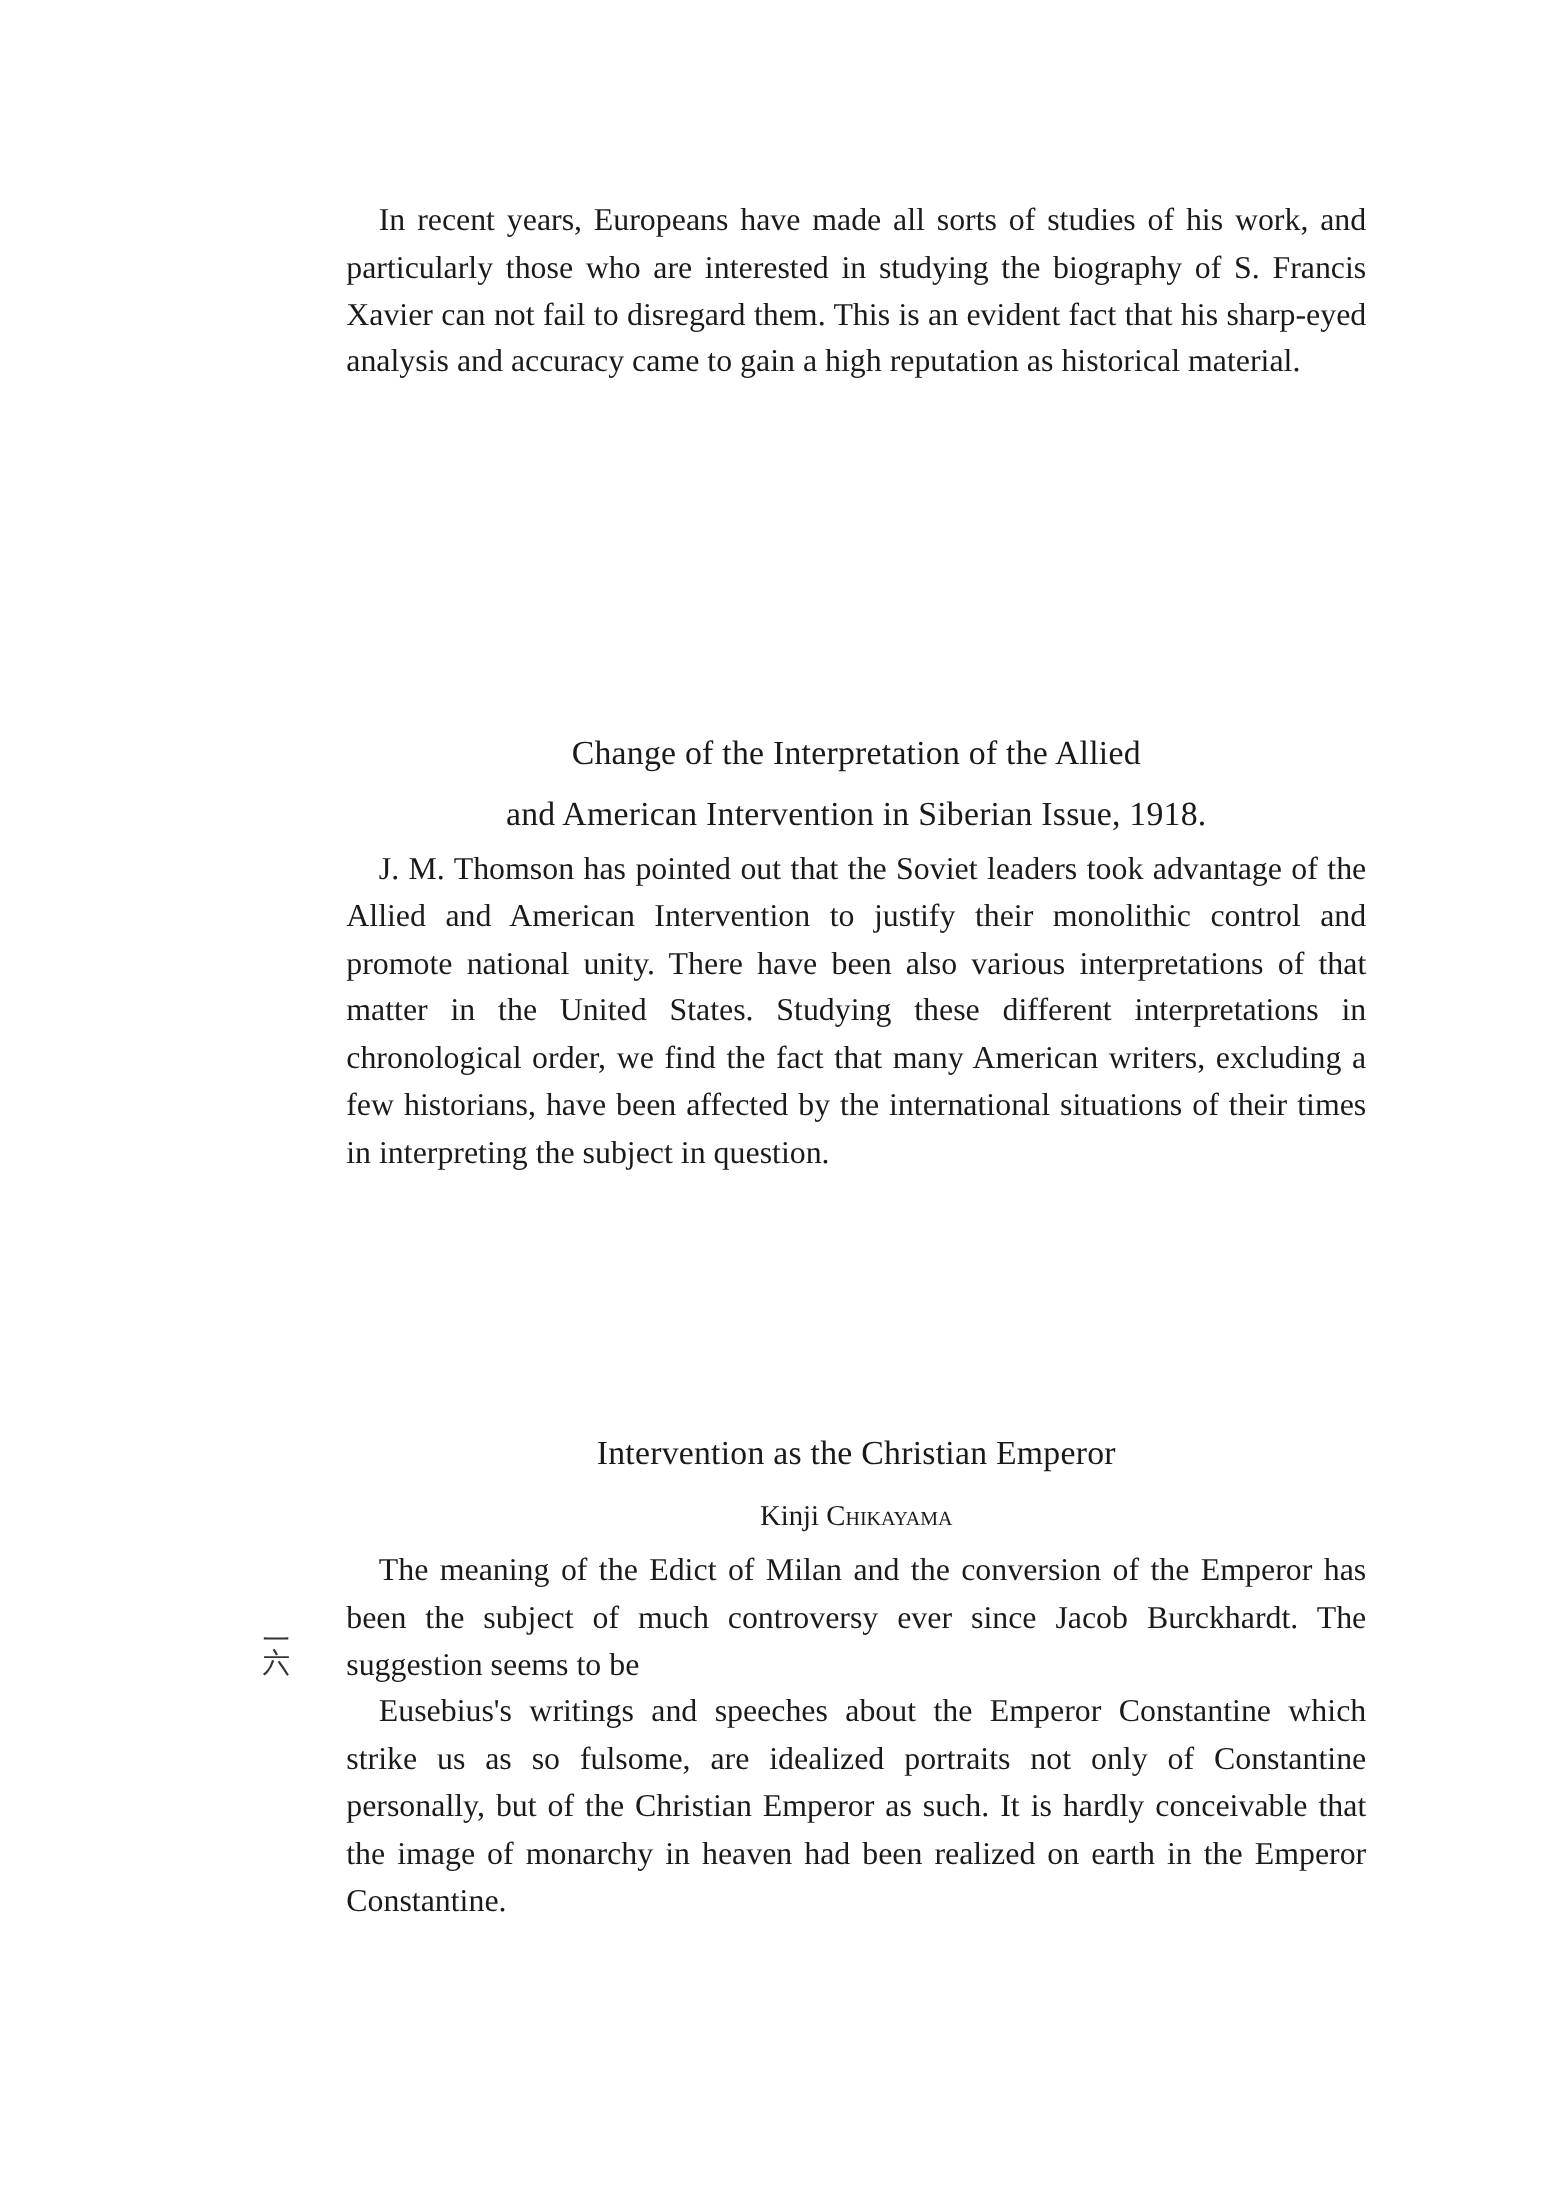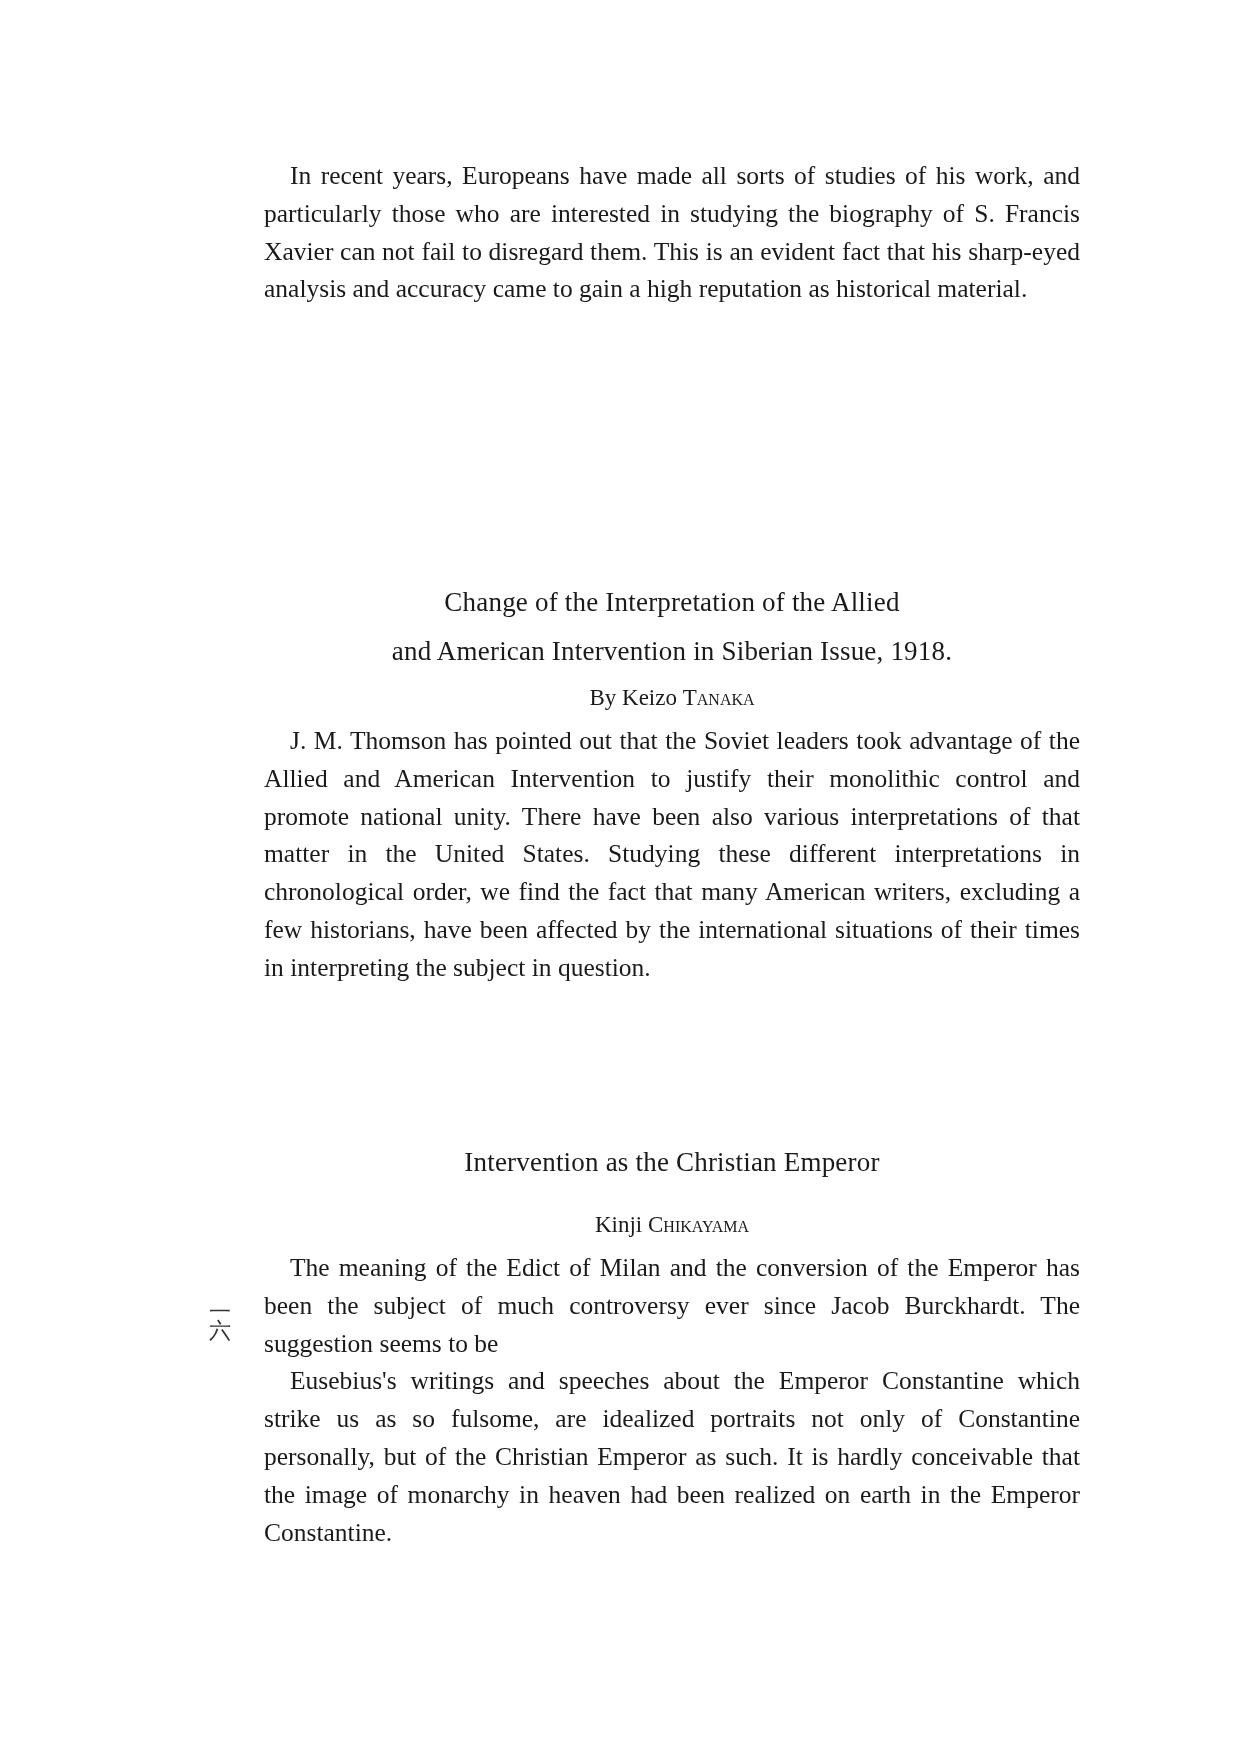--- a/index.html
+++ b/index.html
@@ -1,46 +1,42 @@
 <!DOCTYPE html>
 <html><head>
 <meta charset="utf-8">
 <style>
   html, body { margin: 0; padding: 0; background: #ffffff; }
   body { width: 1240px; height: 1755px; position: relative; overflow: hidden;
          font-family: "Liberation Serif", "DejaVu Serif", serif; color: #1a1a1a; }
-  .col { position: absolute; left: 264px; width: 816px; font-family: Liberation Serif, serif; }
+  .col { position: absolute; left: 277px; width: 816px; font-family: Liberation Serif, serif; }
   p { margin: 0; font-size: 25.5px; line-height: 37.8px; text-align: justify; text-align-last: left; }
   p.indent { text-indent: 26px; }
   .h1 { text-align: center; font-size: 27px; line-height: 49px; margin: 0; font-weight: normal; letter-spacing: 0.2px; }
   .byline { text-align: center; font-size: 23px; line-height: 32px; margin: 0; }
   .sc { font-variant: small-caps; }
   .pagenum { position: absolute; left: 208px; top: 1300px; font-size: 22px; line-height: 24px;
              font-family: "DejaVu Sans", sans-serif; color: #333; writing-mode: vertical-rl; }
 </style>
 </head>
 <body>
 
 <div class="col" style="top:157px;">
   <p class="indent">In recent years, Europeans have made all sorts of studies of his work, and particularly those who are interested in studying the biography of S. Francis Xavier can not fail to disregard them. This is an evident fact that his sharp-eyed analysis and accuracy came to gain a high reputation as historical material.</p>
 </div>
 
 <div class="col" style="top:578px;">
   <h2 class="h1">Change of the Interpretation of the Allied</h2>
   <h2 class="h1">and American Intervention in Siberian Issue, 1918.</h2>
-  <div class="byline" style="margin-top:6px; margin-bottom:8px;">
-    <span>By Keizo</span>
-    <span class="sc">Tanaka</span>
-  </div>
   <p class="indent">J. M. Thomson has pointed out that the Soviet leaders took advantage of the Allied and American Intervention to justify their monolithic control and promote national unity. There have been also various interpretations of that matter in the United States. Studying these different interpretations in chronological order, we find the fact that many American writers, excluding a few historians, have been affected by the international situations of their times in interpreting the subject in question.</p>
 </div>
 
 <div class="col" style="top:1138px;">
   <h2 class="h1">Intervention as the Christian Emperor</h2>
-  <div class="byline" style="margin-top:22px; margin-bottom:8px;">
+  <div class="byline" style="margin-top:10px; margin-bottom:8px;">
     <span>Kinji</span>
     <span class="sc">Chikayama</span>
   </div>
   <p class="indent">The meaning of the Edict of Milan and the conversion of the Emperor has been the subject of much controversy ever since Jacob Burckhardt. The suggestion seems to be</p>
   <p class="indent">Eusebius's writings and speeches about the Emperor Constantine which strike us as so fulsome, are idealized portraits not only of Constantine personally, but of the Christian Emperor as such. It is hardly conceivable that the image of monarchy in heaven had been realized on earth in the Emperor Constantine.</p>
 </div>
 
 <div class="pagenum">一六</div>
 
 </body></html>

